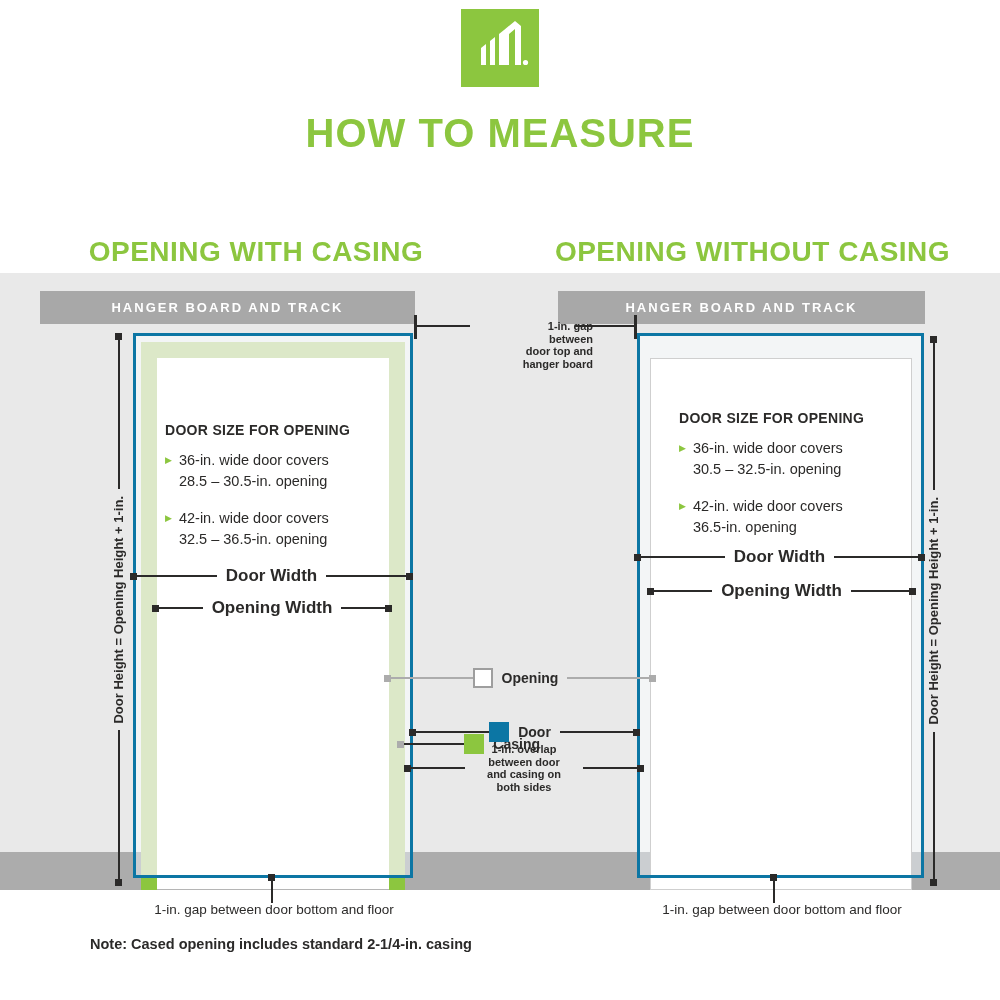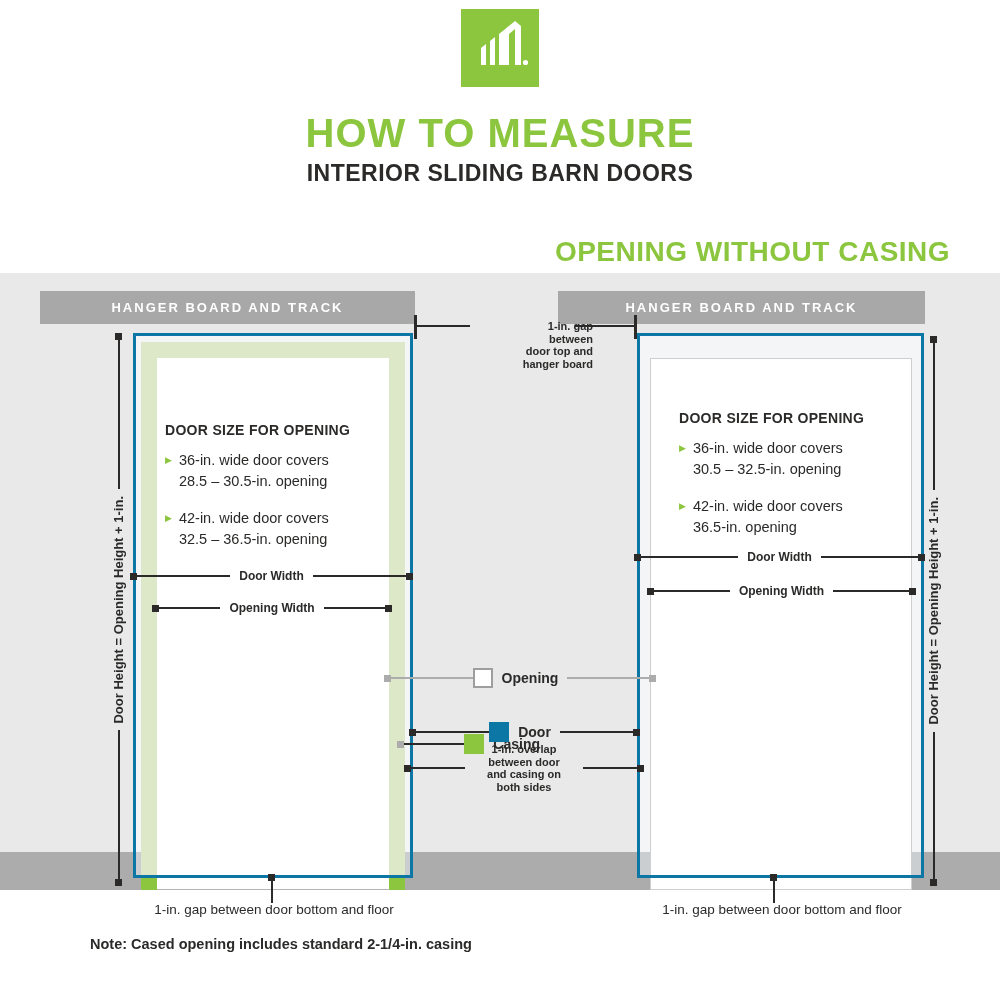--- a/index.html
+++ b/index.html
@@ -46,21 +46,21 @@
   .door-copy h4 { font-size:14px; font-weight:800; letter-spacing:0.3px; margin-bottom:12px; color:#2B2A29; }
   .bullet { display:flex; margin-bottom:16px; font-size:14.5px; line-height:21px; font-weight:500; }
   .arrow { color:#8CC63F; font-size:9px; line-height:21px; margin-right:7px; }
 
   
   .msq { width:7px; height:7px; background:#2B2A29; flex:none; }
   .gsq { background:#ACACAC; }
   .mseg { flex:1; height:2px; background:#2B2A29; }
   .gseg { background:#ACACAC; }
   .mline { display:flex; align-items:center; height:16px; }
-  .mlabel { padding:0 9px; font-size:12px; font-weight:600; white-space:nowrap; color:#2B2A29; }
+  .mlabel { padding:0 9px; font-size:17px; font-weight:600; white-space:nowrap; color:#2B2A29; }
   .vline { display:flex; flex-direction:column; align-items:center; width:13px; }
   .vseg { flex:1; width:2px; background:#2B2A29; }
   .vlabel { writing-mode:vertical-rl; transform:rotate(180deg); font-size:13px; font-weight:600; padding:7px 0; white-space:nowrap; color:#2B2A29; }
   .dw-l { left:130px; top:568px; width:283px; }
   .ow-l { left:152px; top:600px; width:240px; }
   .dw-r { left:634px; top:549px; width:291px; }
   .ow-r { left:647px; top:583px; width:269px; }
   .vl-l { left:112px; top:333px; height:553px; }
   .vl-r { left:927px; top:336px; height:550px; }
 
@@ -102,22 +102,22 @@
       <g fill="#ffffff">
         <polygon points="20,39 25,35 25,56 20,56"></polygon>
         <polygon points="29,32 34,28 34,56 29,56"></polygon>
         <polygon points="38,25 43,21 43,56 38,56"></polygon>
         <polygon points="43,21 54,12 60,17 60,56 54,56 54,20 48,25 48,56 43,56"></polygon>
         <circle cx="64.5" cy="53.5" r="2.6"></circle>
       </g>
     </svg>
   </div>
   <div class="abs title">HOW TO MEASURE</div>
-  <div class="abs subtitle">INTERIOR SLIDING BARN DOORS</div>
-
+
+  <div class="abs sec-title sec-left">OPENING WITH CASING</div>
   <div class="abs sec-title sec-right">OPENING WITHOUT CASING</div>
 
   <div class="abs wall"></div>
   <div class="abs floor"></div>
 
   <div class="abs hanger hanger-l">HANGER BOARD AND TRACK</div>
   <div class="abs hanger hanger-r">HANGER BOARD AND TRACK</div>
 
   <div class="abs doorfill doorfill-l"></div>
   <div class="abs floorthru-l"></div>

